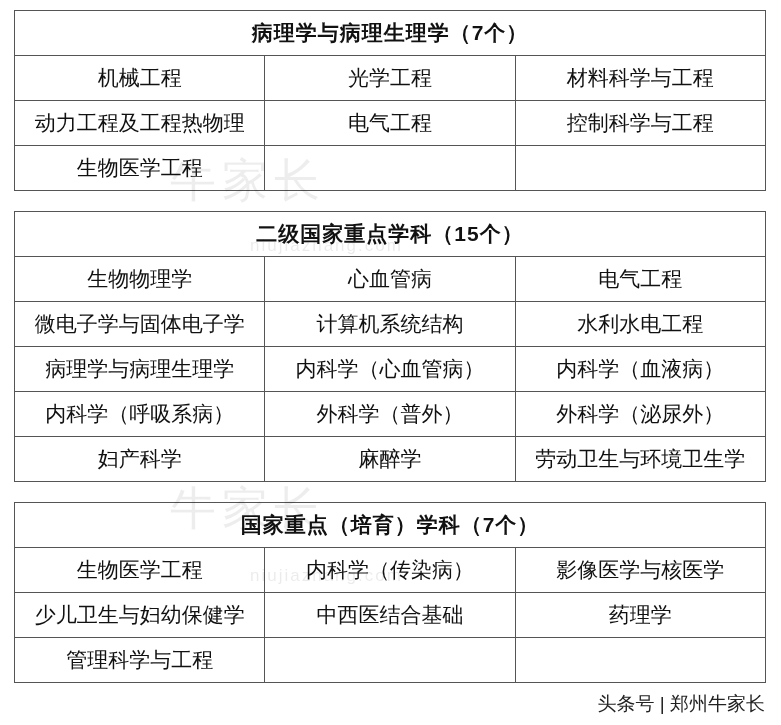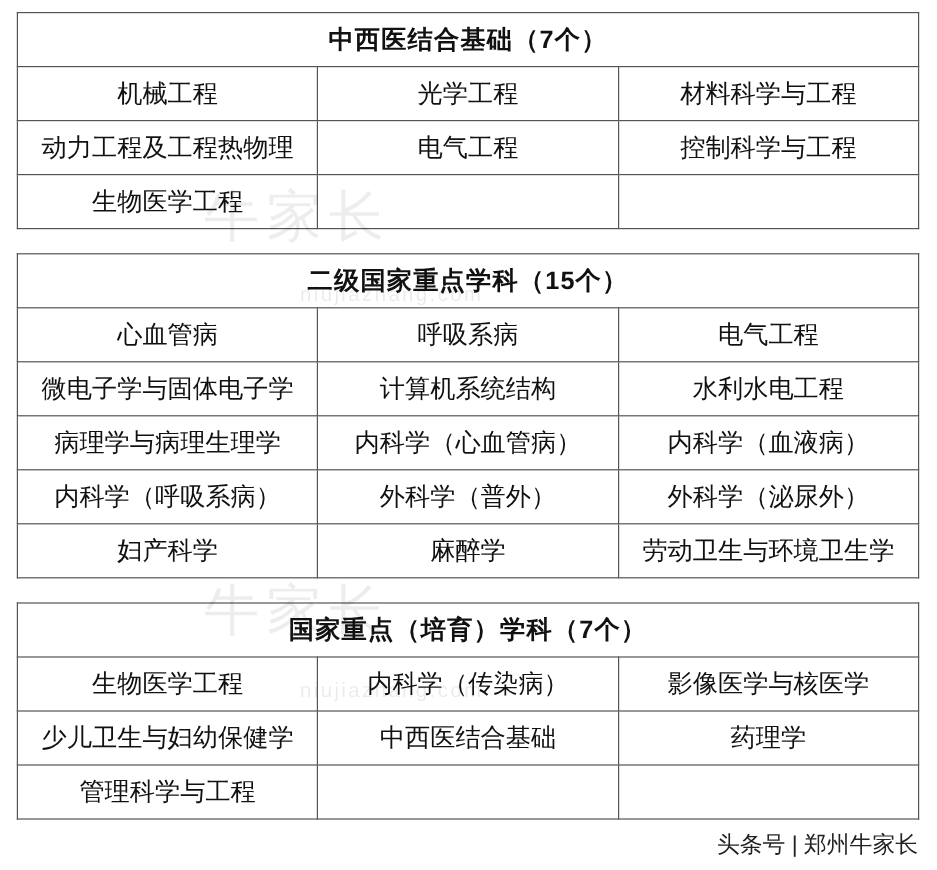--- a/index.html
+++ b/index.html
@@ -88,21 +88,21 @@
 <div class="page">
 
   <div class="watermark wm1">牛家长</div>
   <div class="wm-sub wm0s">niujiazhang.com</div>
   <div class="watermark wm2">牛家长</div>
   <div class="wm-sub wm3s">niujiazhang.com</div>
 
   <table class="block">
     <tbody>
         <tr>
-      <th class="title t-red" colspan="3">中西医结合基础（7个）</th>
+      <th class="title t-red" colspan="3">病理学与病理生理学（7个）</th>
     </tr>
     <tr>
       <td>机械工程</td>
       <td>光学工程</td>
       <td>材料科学与工程</td>
     </tr>
     <tr>
       <td>动力工程及工程热物理</td>
       <td>电气工程</td>
       <td>控制科学与工程</td>
@@ -116,22 +116,22 @@
     </table>
 
   <div class="gap"></div>
 
   <table class="block">
     <tbody>
         <tr>
       <th class="title t-blue" colspan="3">二级国家重点学科（15个）</th>
     </tr>
     <tr>
+      <td>生物物理学</td>
       <td>心血管病</td>
-      <td>呼吸系病</td>
       <td>电气工程</td>
     </tr>
     <tr>
       <td>微电子学与固体电子学</td>
       <td>计算机系统结构</td>
       <td>水利水电工程</td>
     </tr>
     <tr>
       <td>病理学与病理生理学</td>
       <td>内科学（心血管病）</td>

